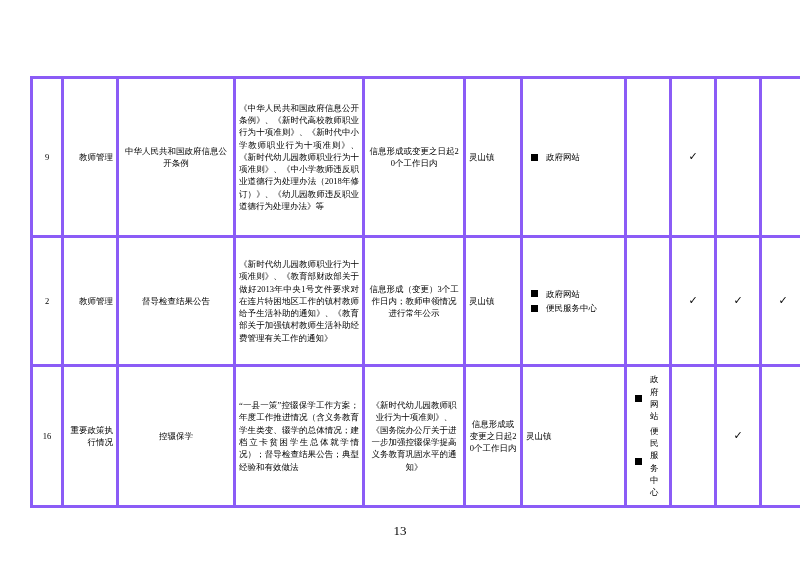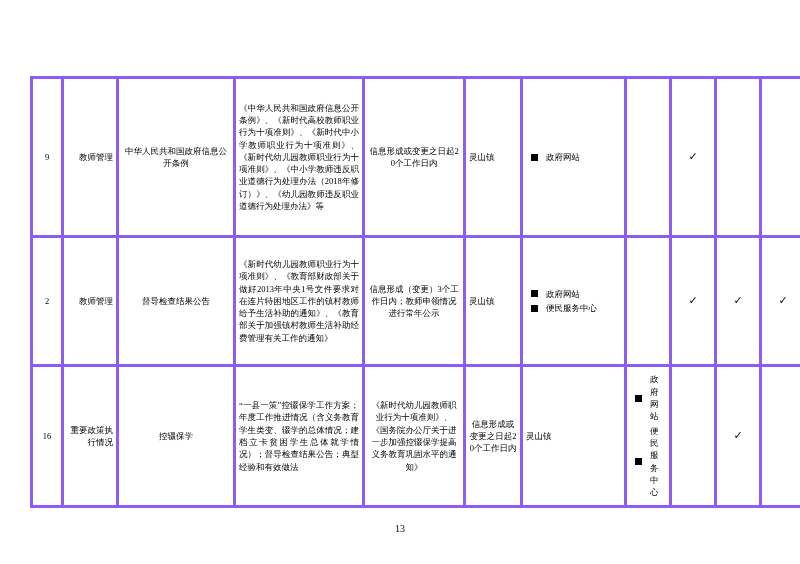--- a/index.html
+++ b/index.html
@@ -92,21 +92,21 @@
     line-height: 1;
     color: #000000;
     display: inline-block;
   }
   .page-number {
     position: absolute;
     left: 0;
     right: 0;
     top: 523px;
     text-align: center;
-    font-size: 10px;
+    font-size: 13px;
     font-family: "Liberation Serif", serif;
     color: #000000;
   }
   .row-9 td { height: 150px; }
   .row-10 td { height: 120px; }
   .row-11 td { height: 132px; }
 </style>
 </head>
 <body>
 

